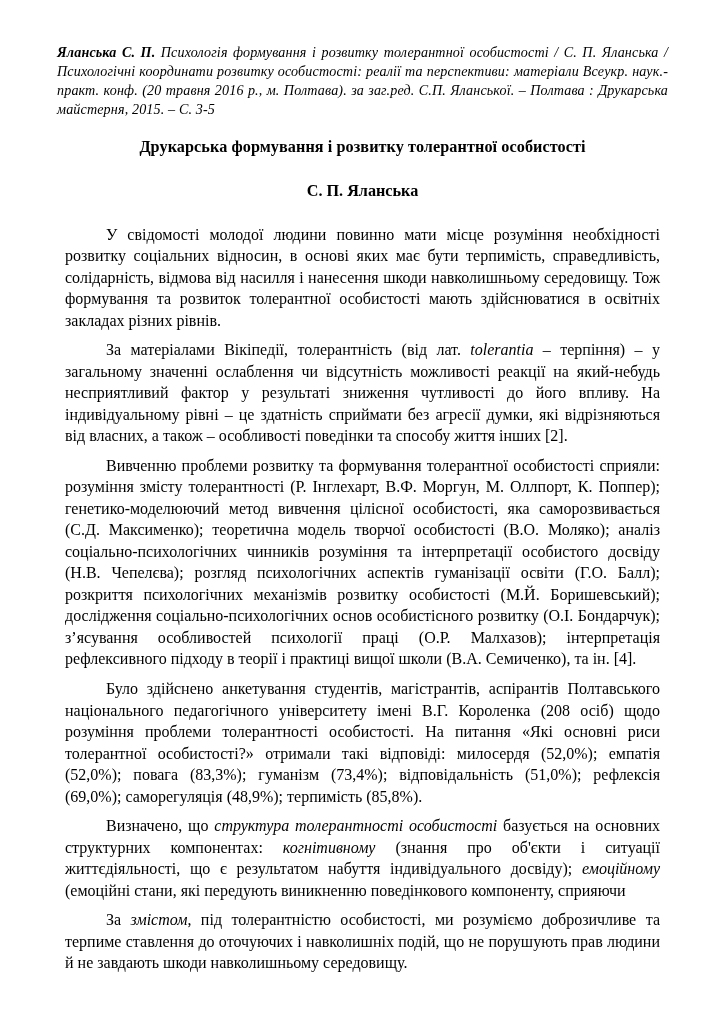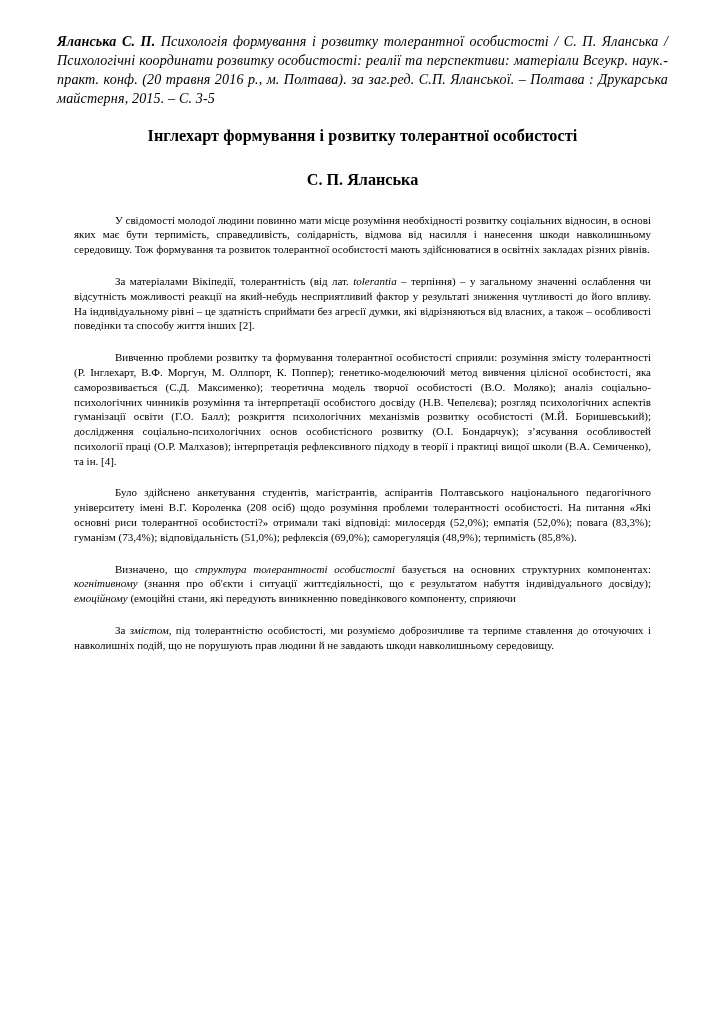--- a/index.html
+++ b/index.html
@@ -14,21 +14,21 @@
     overflow: hidden;
     font-family: "Liberation Serif", "DejaVu Serif", serif;
     color: #000000;
     -webkit-font-smoothing: antialiased;
   }
 
   .page {
     box-sizing: border-box;
     width: 724px;
     height: 1024px;
-    padding: 32px 56px 0 57px;
+    padding: 43px 56px 0 57px;
     background: #ffffff;
     position: relative;
   }
 
   
   .citation {
     font-style: italic;
     font-size: 14.1px;
     line-height: 1.345;
     text-align: justify;
@@ -58,43 +58,43 @@
     text-align: center;
     margin: 25px 0 0 0;
     line-height: 1.2;
   }
 
   
   .body-text {
     margin: 22px 0 0 0;
   }
   .body-text p {
-    margin: 17px;
-    font-size: 11px;
+    margin: 8px;
+    font-size: 16px;
     line-height: 1.345;
     text-align: justify;
     text-justify: inter-word;
     text-indent: 41px;
     hyphens: none;
   }
   .body-text p i,
   .body-text p em {
     font-style: italic;
   }
 </style>
 </head>
 <body>
 
 <div class="page">
 
   <p class="citation">
     <span class="author-bold">Яланська С. П.</span><span> Психологія формування і розвитку толерантної особистості / С. П. Яланська / Психологічні координати розвитку особистості: реалії та перспективи: матеріали Всеукр. наук.-практ. конф. (20 травня 2016 р., м. Полтава). за заг.ред. С.П. Яланської. – Полтава : Друкарська майстерня, 2015. – С. 3-5</span>
   </p>
 
-  <h1 class="article-title">Інглехарт формування і розвитку толерантної особистості</h1>
+  <h1 class="article-title">Друкарська формування і розвитку толерантної особистості</h1>
 
   <div class="byline">С. П. Яланська</div>
 
   <div class="body-text">
     <p>У свідомості молодої людини повинно мати місце розуміння необхідності розвитку соціальних відносин, в основі яких має бути терпимість, справедливість, солідарність, відмова від насилля і нанесення шкоди навколишньому середовищу. Тож формування та розвиток толерантної особистості мають здійснюватися в освітніх закладах різних рівнів.</p>
     <p>За матеріалами Вікіпедії, толерантність (від лат. <i>tolerantia</i> – терпіння) – у загальному значенні ослаблення чи відсутність можливості реакції на який-небудь несприятливий фактор у результаті зниження чутливості до його впливу. На індивідуальному рівні – це здатність сприймати без агресії думки, які відрізняються від власних, а також – особливості поведінки та способу життя інших [2].</p>
     <p>Вивченню проблеми розвитку та формування толерантної особистості сприяли: розуміння змісту толерантності (Р. Інглехарт, В.Ф. Моргун, М. Оллпорт, К. Поппер); генетико-моделюючий метод вивчення цілісної особистості, яка саморозвивається (С.Д. Максименко); теоретична модель творчої особистості (В.О. Моляко); аналіз соціально-психологічних чинників розуміння та інтерпретації особистого досвіду (Н.В. Чепелєва); розгляд психологічних аспектів гуманізації освіти (Г.О. Балл); розкриття психологічних механізмів розвитку особистості (М.Й. Боришевський); дослідження соціально-психологічних основ особистісного розвитку (О.І. Бондарчук); з’ясування особливостей психології праці (О.Р. Малхазов); інтерпретація рефлексивного підходу в теорії і практиці вищої школи (В.А. Семиченко), та ін. [4].</p>
     <p>Було здійснено анкетування студентів, магістрантів, аспірантів Полтавського національного педагогічного університету імені В.Г. Короленка (208 осіб) щодо розуміння проблеми толерантності особистості. На питання «Які основні риси толерантної особистості?» отримали такі відповіді: милосердя (52,0%); емпатія (52,0%); повага (83,3%); гуманізм (73,4%); відповідальність (51,0%); рефлексія (69,0%); саморегуляція (48,9%); терпимість (85,8%).</p>
     <p>Визначено, що <i>структура толерантності особистості</i> базується на основних структурних компонентах: <i>когнітивному</i> (знання про об'єкти і ситуації життєдіяльності, що є результатом набуття індивідуального досвіду); <i>емоційному</i> (емоційні стани, які передують виникненню поведінкового компоненту, сприяючи</p>
     <p>За <i>змістом</i>, під толерантністю особистості, ми розуміємо доброзичливе та терпиме ставлення до оточуючих і навколишніх подій, що не порушують прав людини й не завдають шкоди навколишньому середовищу.</p>

